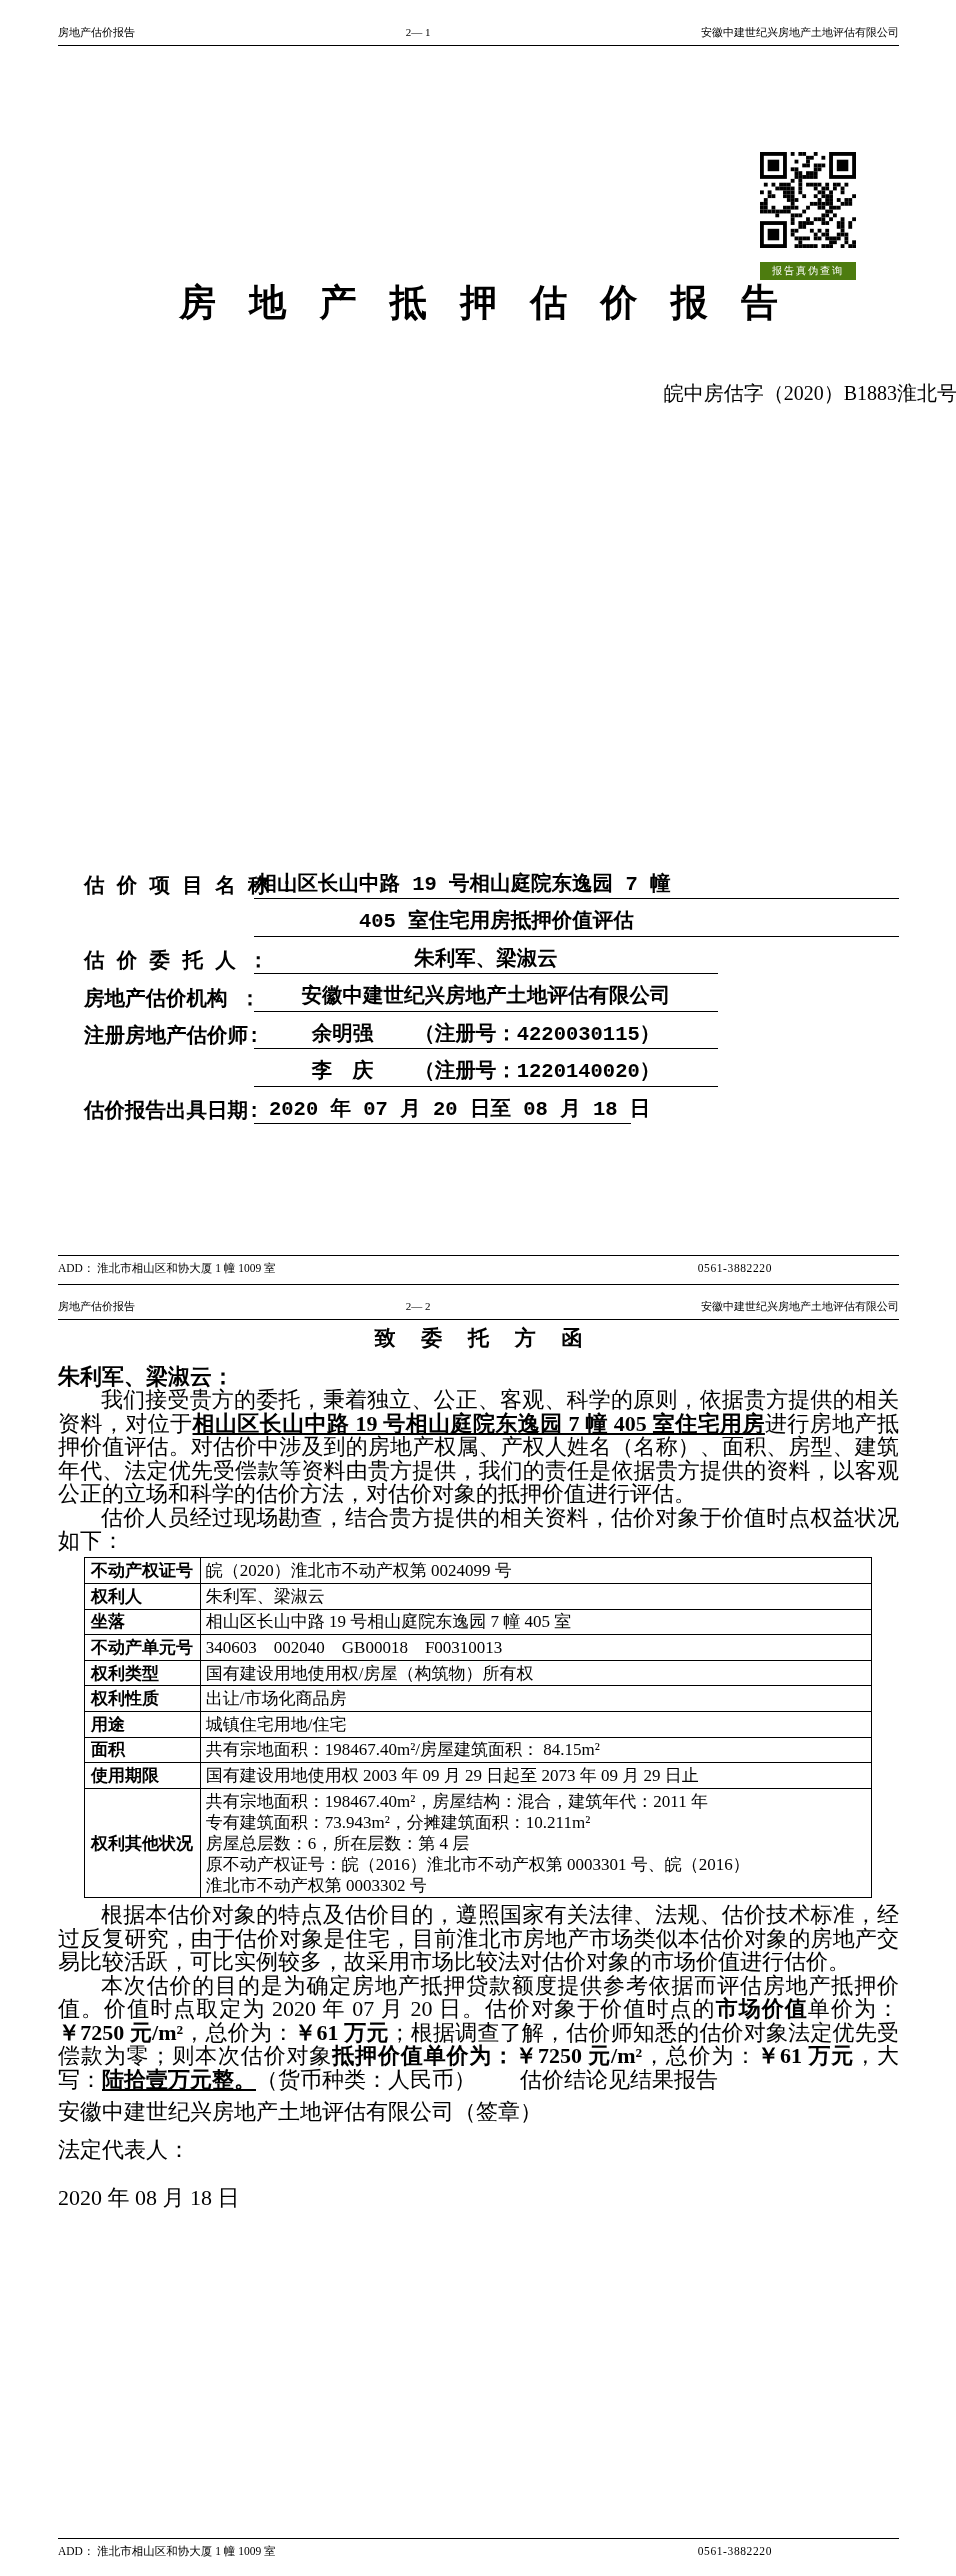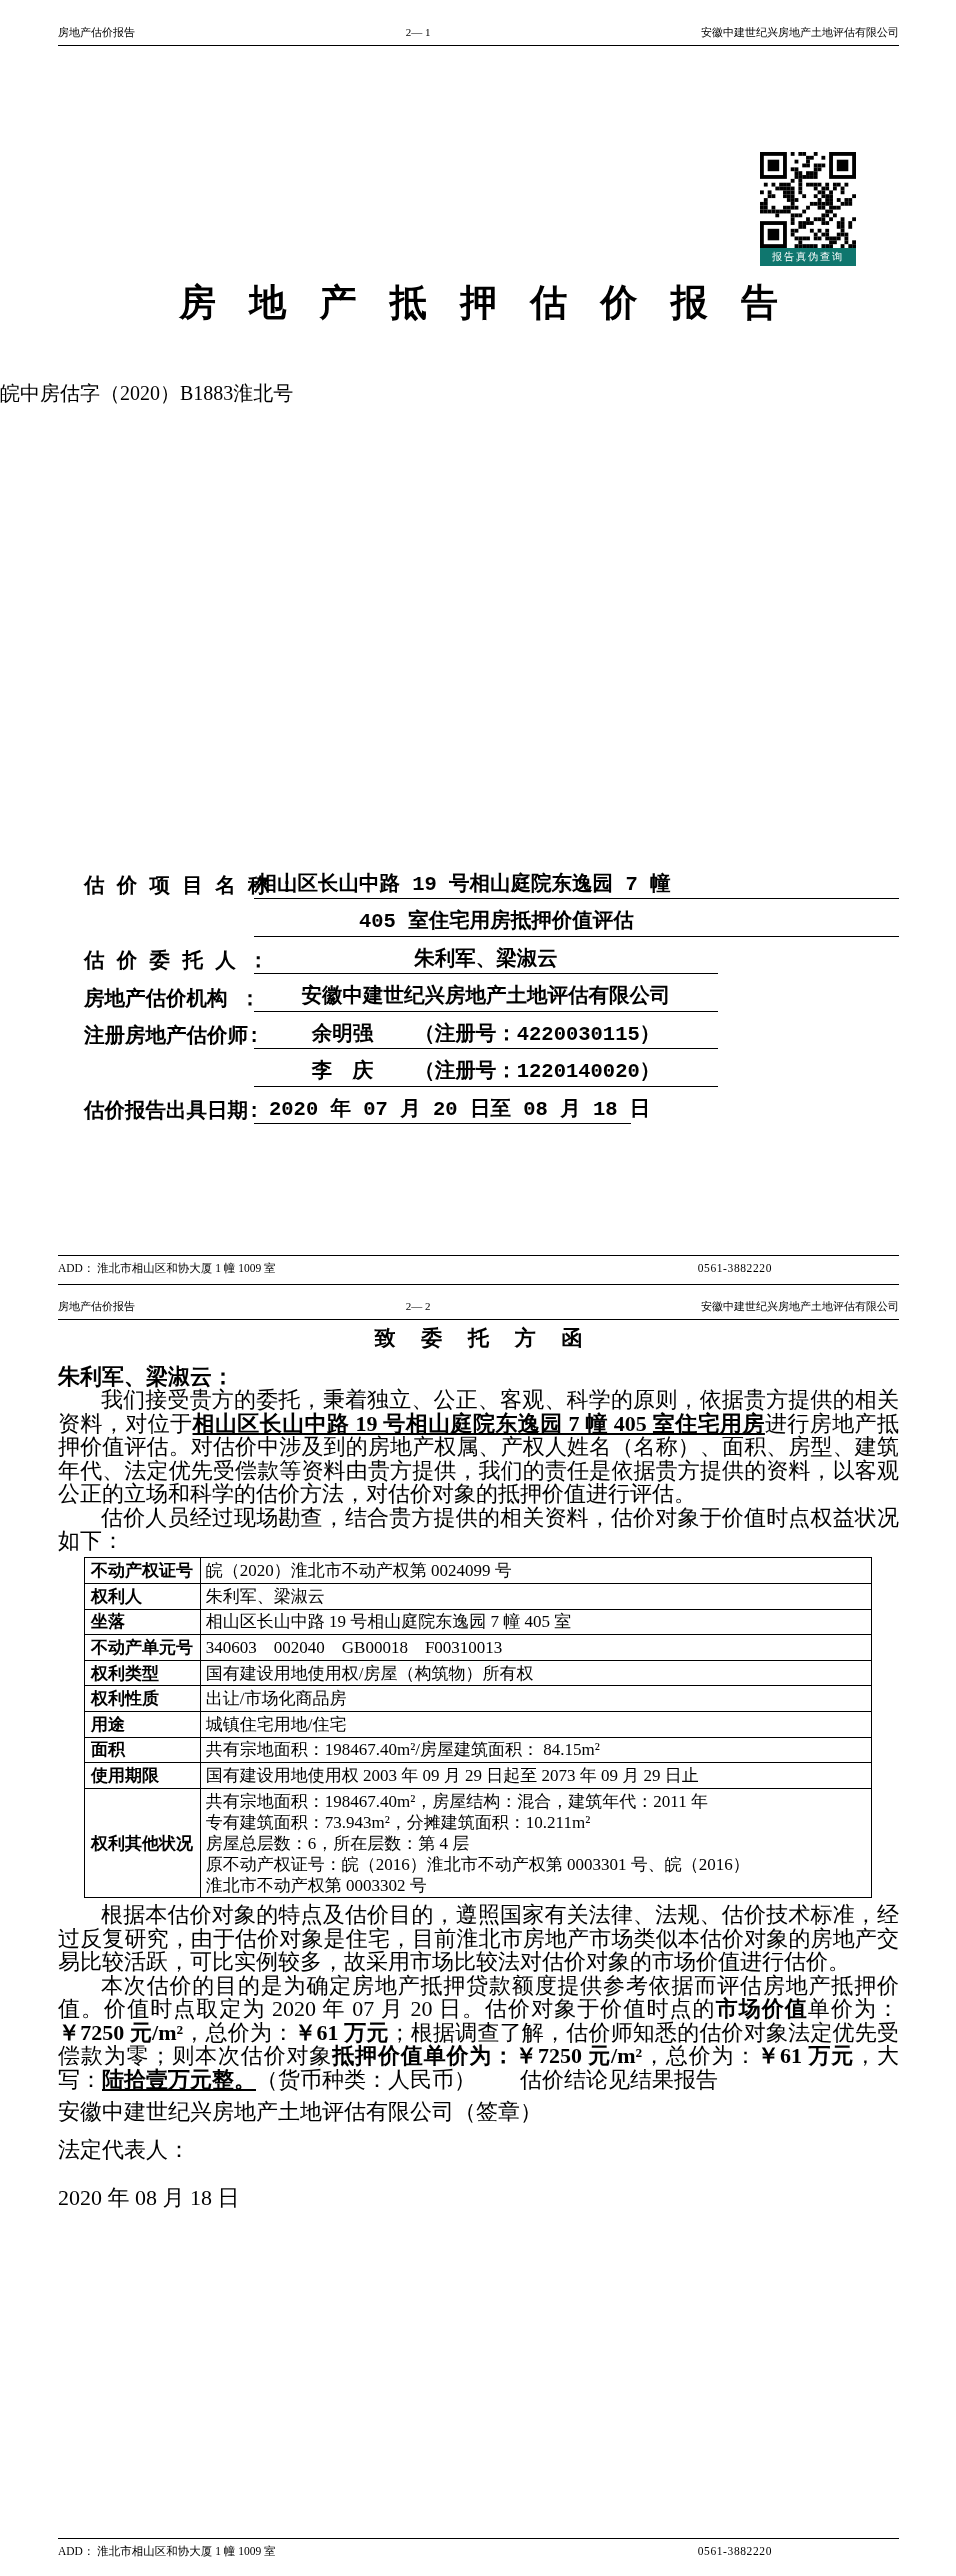--- a/index.html
+++ b/index.html
@@ -27,31 +27,31 @@
   .pg-footer .phone { margin-right: 127px; letter-spacing: 0.6px; }
   #footer1 { top: 1255px; border-bottom: 1.2px solid #000; padding-bottom: 7.2px; }
   #footer2 { top: 1248px; }
   #page1 .pg-header { top: 25px; }
   #page2 .pg-header { top: 9px; }
 
   
   #qr-block { position: absolute; top: 152px; right: 101px; width: 96px; }
   #qr-block svg { display: block; width: 96px; height: 96px; background: #fff; }
   #qr-caption {
-    background: #0f766e; color: #fff; font-size: 10.2px; line-height: 1;
-    text-align: center; padding: 4.2px 0 3.6px 0; letter-spacing: 1.8px;
+    background: #4d7c0f; color: #fff; font-size: 10.2px; line-height: 1;
+    text-align: center; padding: 4.2px 0 3.6px 0; letter-spacing: 1.8px; margin-top: 14px;
   }
   #main-title {
     position: absolute; top: 278px; left: 0; right: 0;
     text-align: center; font-size: 37px; font-weight: bold; word-spacing: 24px;
     white-space: nowrap;
   }
   #report-no {
     position: absolute; top: 380px; left: 0; right: 0;
-    text-align: left; font-size: 20px;
+    text-align: right; font-size: 20px;
   }
   #fields {
     position: absolute; top: 873px; left: 84px; right: 58px;
     font-weight: bold; font-size: 20.5px; font-family: Liberation Mono, monospace;
   }
   .frow { display: flex; align-items: flex-end; height: 26px; margin-bottom: 11.5px; }
   .flabel { width: 170px; flex: none; white-space: nowrap; }
   .fval {
     border-bottom: 1.2px solid #000; padding: 0 2.4px 1.8px 2.4px;
     white-space: nowrap; line-height: 1.15;

